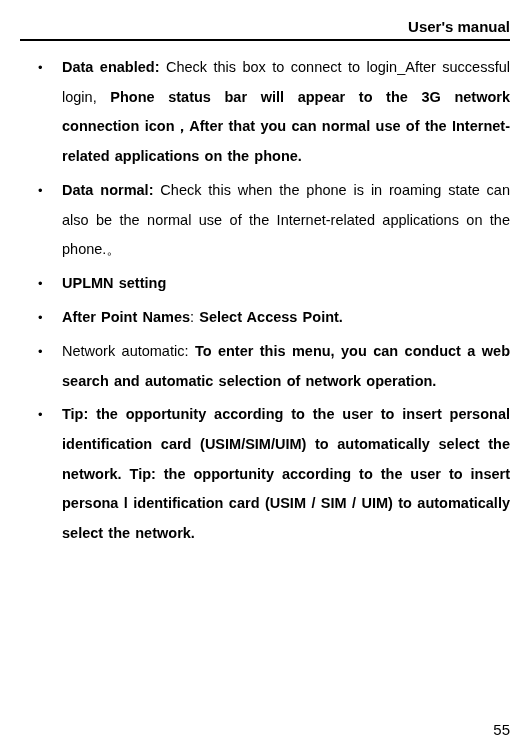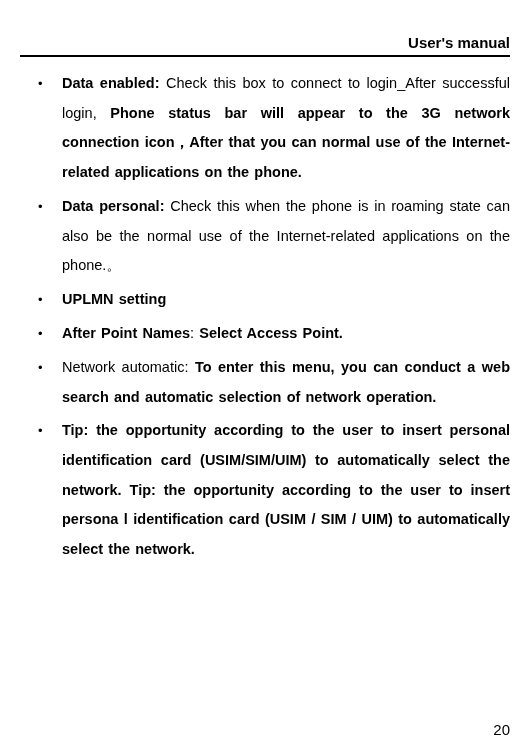--- a/index.html
+++ b/index.html
@@ -12,21 +12,20 @@
       position: relative;
       padding: 18px 20px 18px 20px;
     }
     .header {
       text-align: right;
       font-weight: bold;
       font-size: 15px;
       padding-bottom: 4px;
       border-bottom: 2px solid #000;
       margin-bottom: 12px;
-      margin-top: 16px;
     }
     .content {
       font-size: 14.5px;
       line-height: 2.05;
     }
     .section-title {
       font-weight: bold;
       margin-bottom: 4px;
     }
     .bullet {
@@ -67,21 +66,21 @@
     <div class="text">
       <span class="b">Data enabled:</span>
       <span class="r">Check this box to connect to login_After successful login,</span>
       <span class="b">Phone status bar will appear to the 3G network connection icon，After that you can normal use of the Internet-related applications on the phone.</span>
     </div>
   </div>
 
   <div class="bullet">
     <div class="dot">•</div>
     <div class="text">
-      <span class="b">Data personal:</span>
+      <span class="b">Data normal:</span>
       <span class="r">Check this when the phone is in roaming state can also be the normal use of the Internet-related applications on the phone.。</span>
       <span class=""></span>
     </div>
   </div>
 
   <div class="bullet">
     <div class="dot">•</div>
     <div class="text">
       <span class="b">UPLMN setting</span>
     </div>
@@ -104,13 +103,13 @@
   </div>
 
   <div class="bullet">
     <div class="dot">•</div>
     <div class="text">
       <span class="b">Tip: the opportunity according to the user to insert personal identification card (USIM/SIM/UIM) to automatically select the network. Tip: the opportunity according to the user to insert persona l identification card (USIM / SIM / UIM) to automatically select the network.</span>
     </div>
   </div>
 </div>
 
-<div class="page-num">20</div>
+<div class="page-num">55</div>
 
 </body></html>

